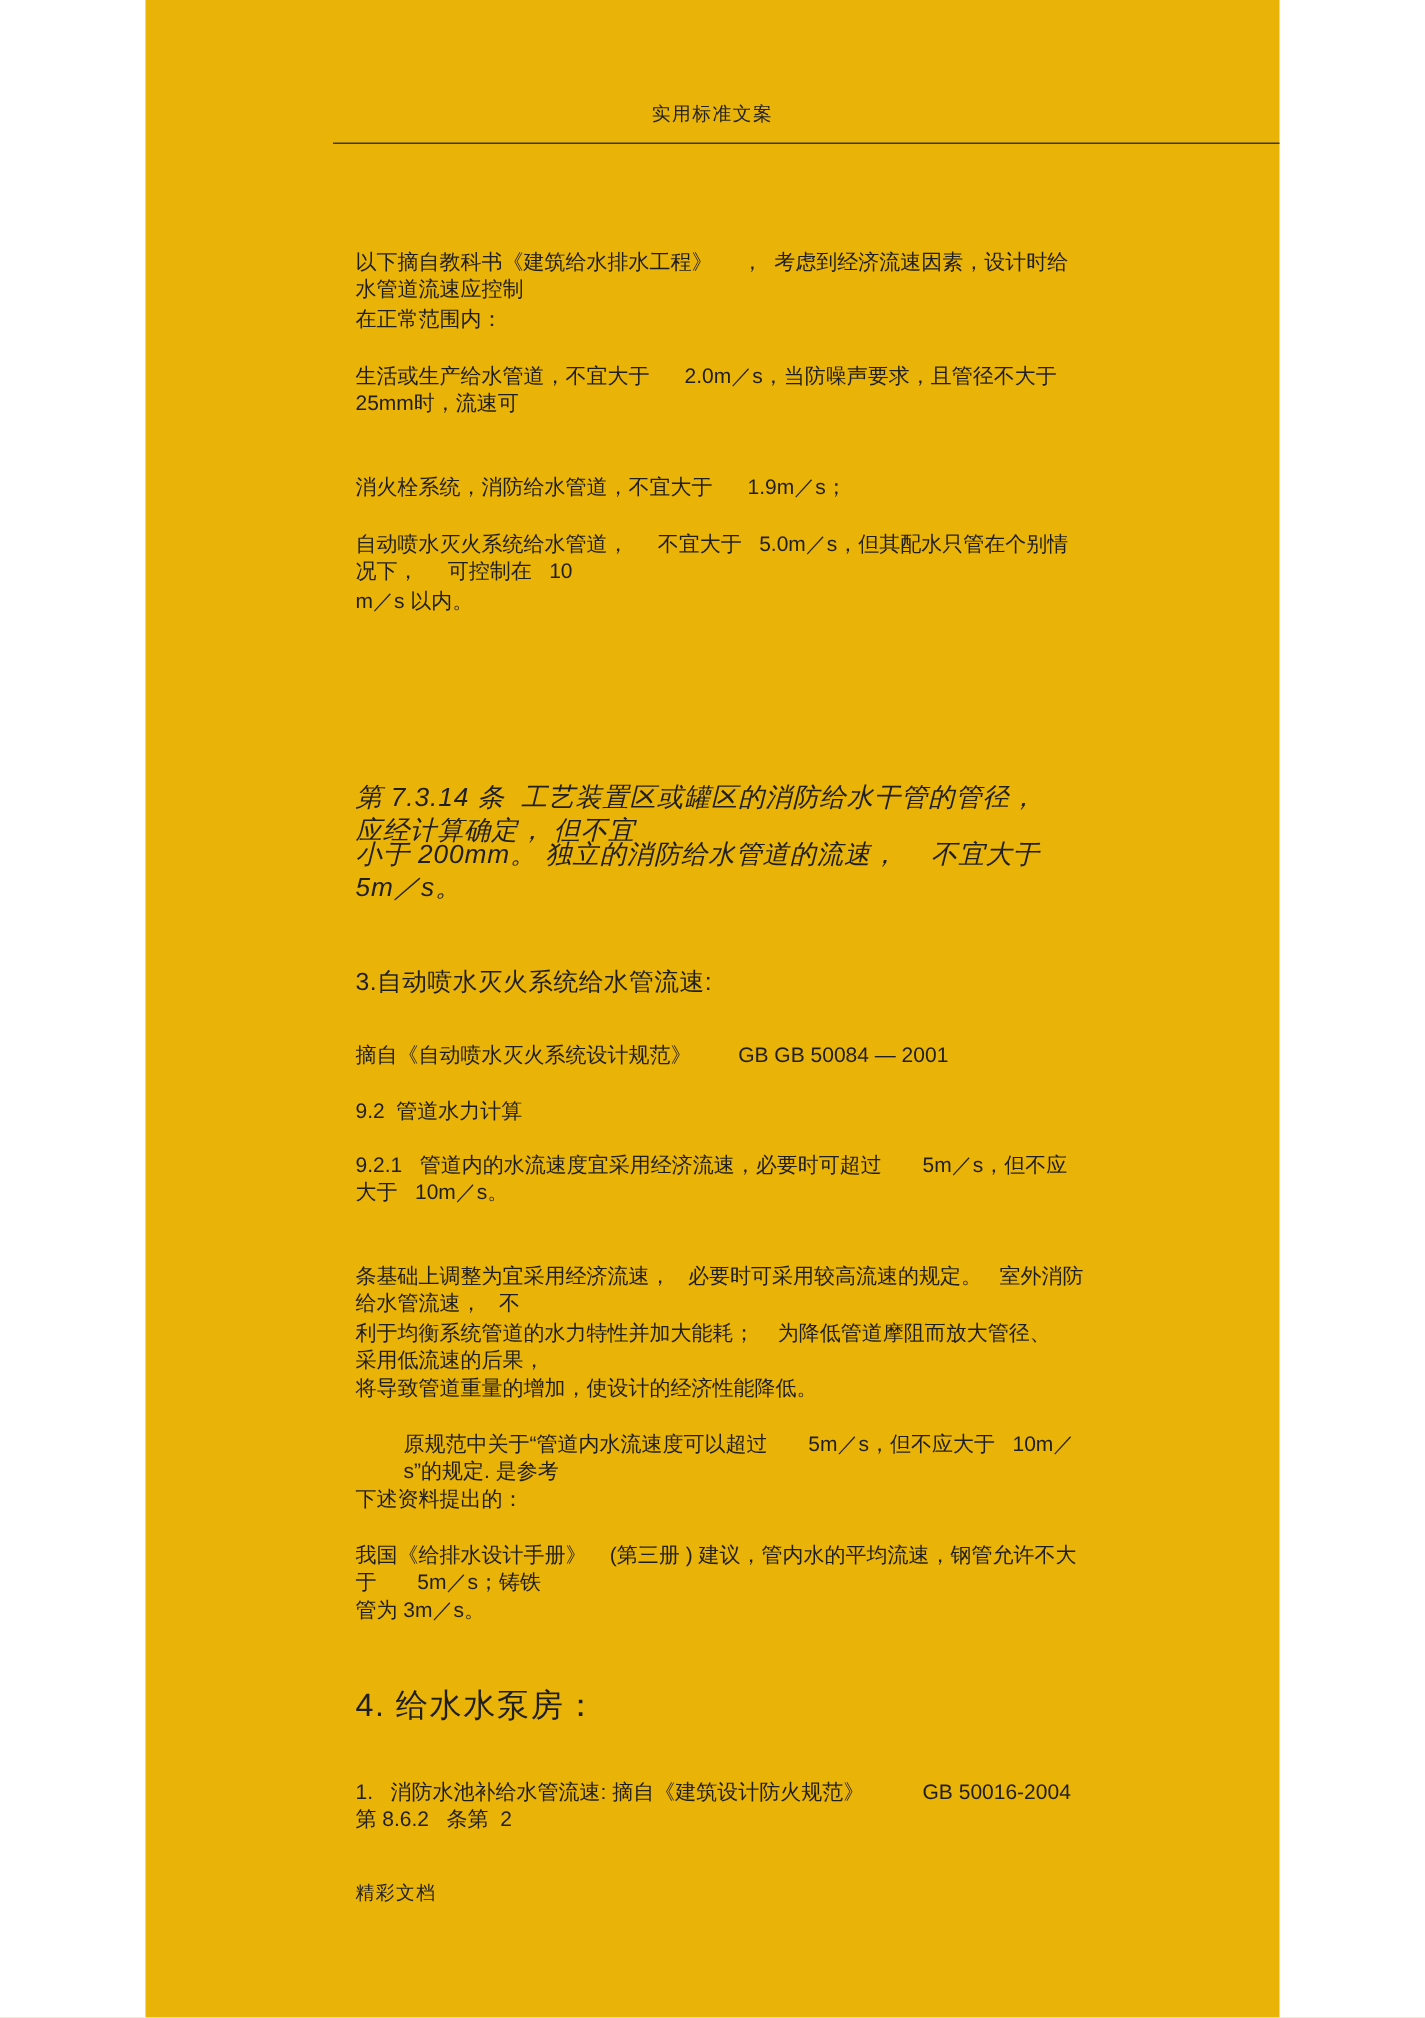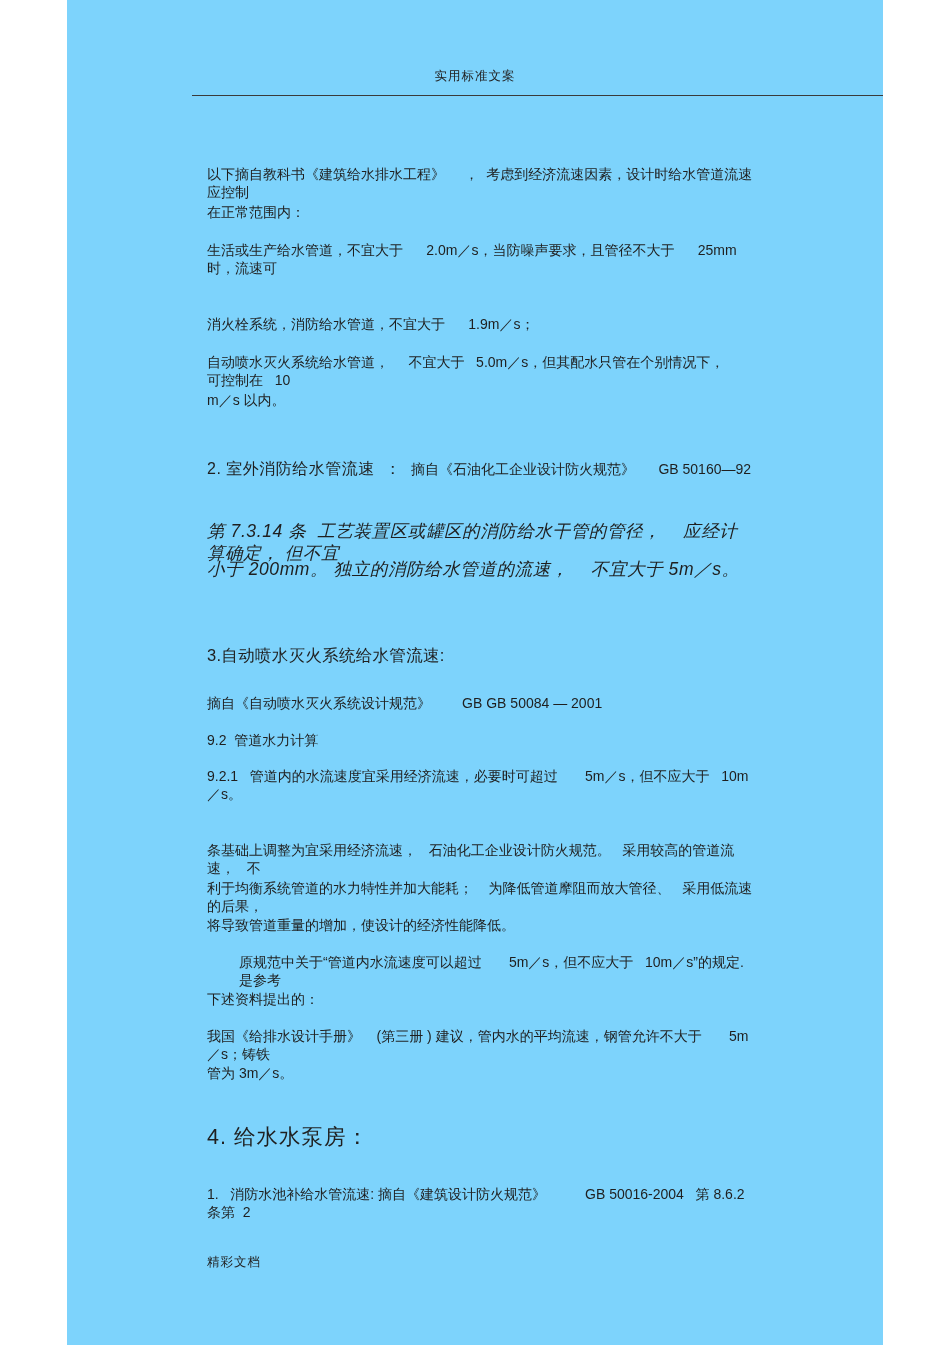--- a/index.html
+++ b/index.html
@@ -2,24 +2,24 @@
 <html><head>
 <meta charset="utf-8">
 <style>
   html, body {
     margin: 0;
     padding: 0;
     background: #ffffff;
   }
   .page {
     position: relative;
-    width: 816px;
+    width: 756px;
     height: 1345px;
     margin: 0 auto;
-    background: #7dd3fc;
+    background: #eab308;
     font-family: "Liberation Sans", "DejaVu Sans", sans-serif;
     color: #1f1f1f;
     overflow: hidden;
   }
   .hdr {
     position: absolute;
     top: 68px;
     left: 0;
     width: 100%;
     text-align: center;
@@ -66,30 +66,29 @@
   <div class="hdr">实用标准文案</div>
   <div class="rule"></div>
 
   <div class="t body" style="top:166px">以下摘自教科书《建筑给水排水工程》     ，  考虑到经济流速因素，设计时给水管道流速应控制</div>
   <div class="t body" style="top:204px">在正常范围内：</div>
   <div class="t body" style="top:242px">生活或生产给水管道，不宜大于      2.0m／s，当防噪声要求，且管径不大于      25mm时，流速可</div>
   <div class="t body" style="top:316px">消火栓系统，消防给水管道，不宜大于      1.9m／s；</div>
   <div class="t body" style="top:354px">自动喷水灭火系统给水管道，     不宜大于   5.0m／s，但其配水只管在个别情况下，     可控制在   10</div>
   <div class="t body" style="top:392px">m／s 以内。</div>
 
-  <div class="t" style="top:459px"><span class="h2a">2. 室外消防给水管流速  ：  </span><span class="h2b">摘自《石油化工企业设计防火规范》      GB 50160—92</span></div>
 
   <div class="t big" style="top:521px">第 7.3.14 条  工艺装置区或罐区的消防给水干管的管径，    应经计算确定， 但不宜</div>
   <div class="t big" style="top:559px">小于 200mm。 独立的消防给水管道的流速，    不宜大于 5m／s。</div>
 
   <div class="t h3" style="top:645px">3.自动喷水灭火系统给水管流速:</div>
   <div class="t body" style="top:695px">摘自《自动喷水灭火系统设计规范》        GB GB 50084 — 2001</div>
   <div class="t body" style="top:732px">9.2  管道水力计算</div>
   <div class="t body" style="top:768px">9.2.1   管道内的水流速度宜采用经济流速，必要时可超过       5m／s，但不应大于   10m／s。</div>
-  <div class="t body" style="top:842px">条基础上调整为宜采用经济流速，   石油化工企业设计防火规范。   采用较高的管道流速，   不</div>
+  <div class="t body" style="top:842px">条基础上调整为宜采用经济流速，   必要时可采用较高流速的规定。   室外消防给水管流速，   不</div>
   <div class="t body" style="top:917px">将导致管道重量的增加，使设计的经济性能降低。</div>
   <div class="t body" style="top:880px">利于均衡系统管道的水力特性并加大能耗；    为降低管道摩阻而放大管径、   采用低流速的后果，</div>
   <div class="t body indent" style="top:954px">原规范中关于“管道内水流速度可以超过       5m／s，但不应大于   10m／s”的规定. 是参考</div>
   <div class="t body" style="top:991px">下述资料提出的：</div>
   <div class="t body" style="top:1028px">我国《给排水设计手册》    (第三册 ) 建议，管内水的平均流速，钢管允许不大于       5m／s；铸铁</div>
   <div class="t body" style="top:1065px">管为 3m／s。</div>
 
   <div class="t h4" style="top:1124px">4. 给水水泵房：</div>
   <div class="t body" style="top:1186px">1.   消防水池补给水管流速: 摘自《建筑设计防火规范》          GB 50016-2004   第 8.6.2   条第  2</div>
 

